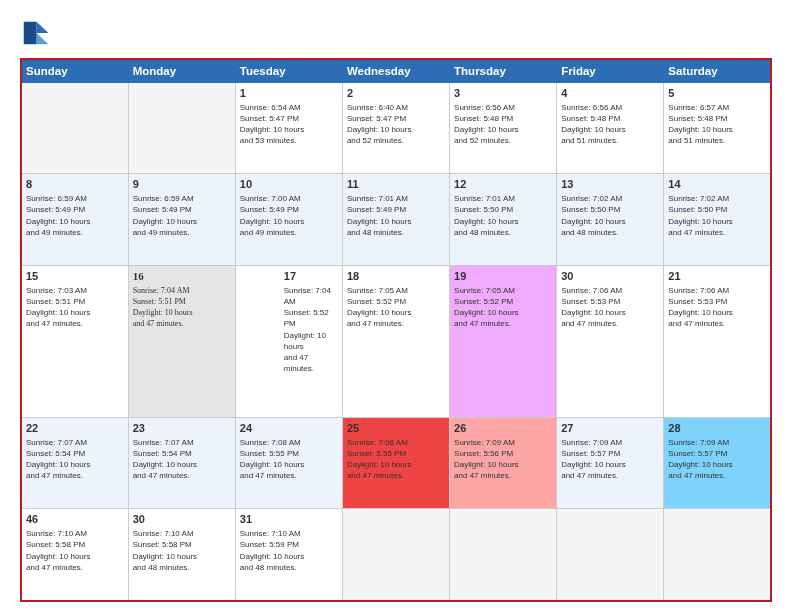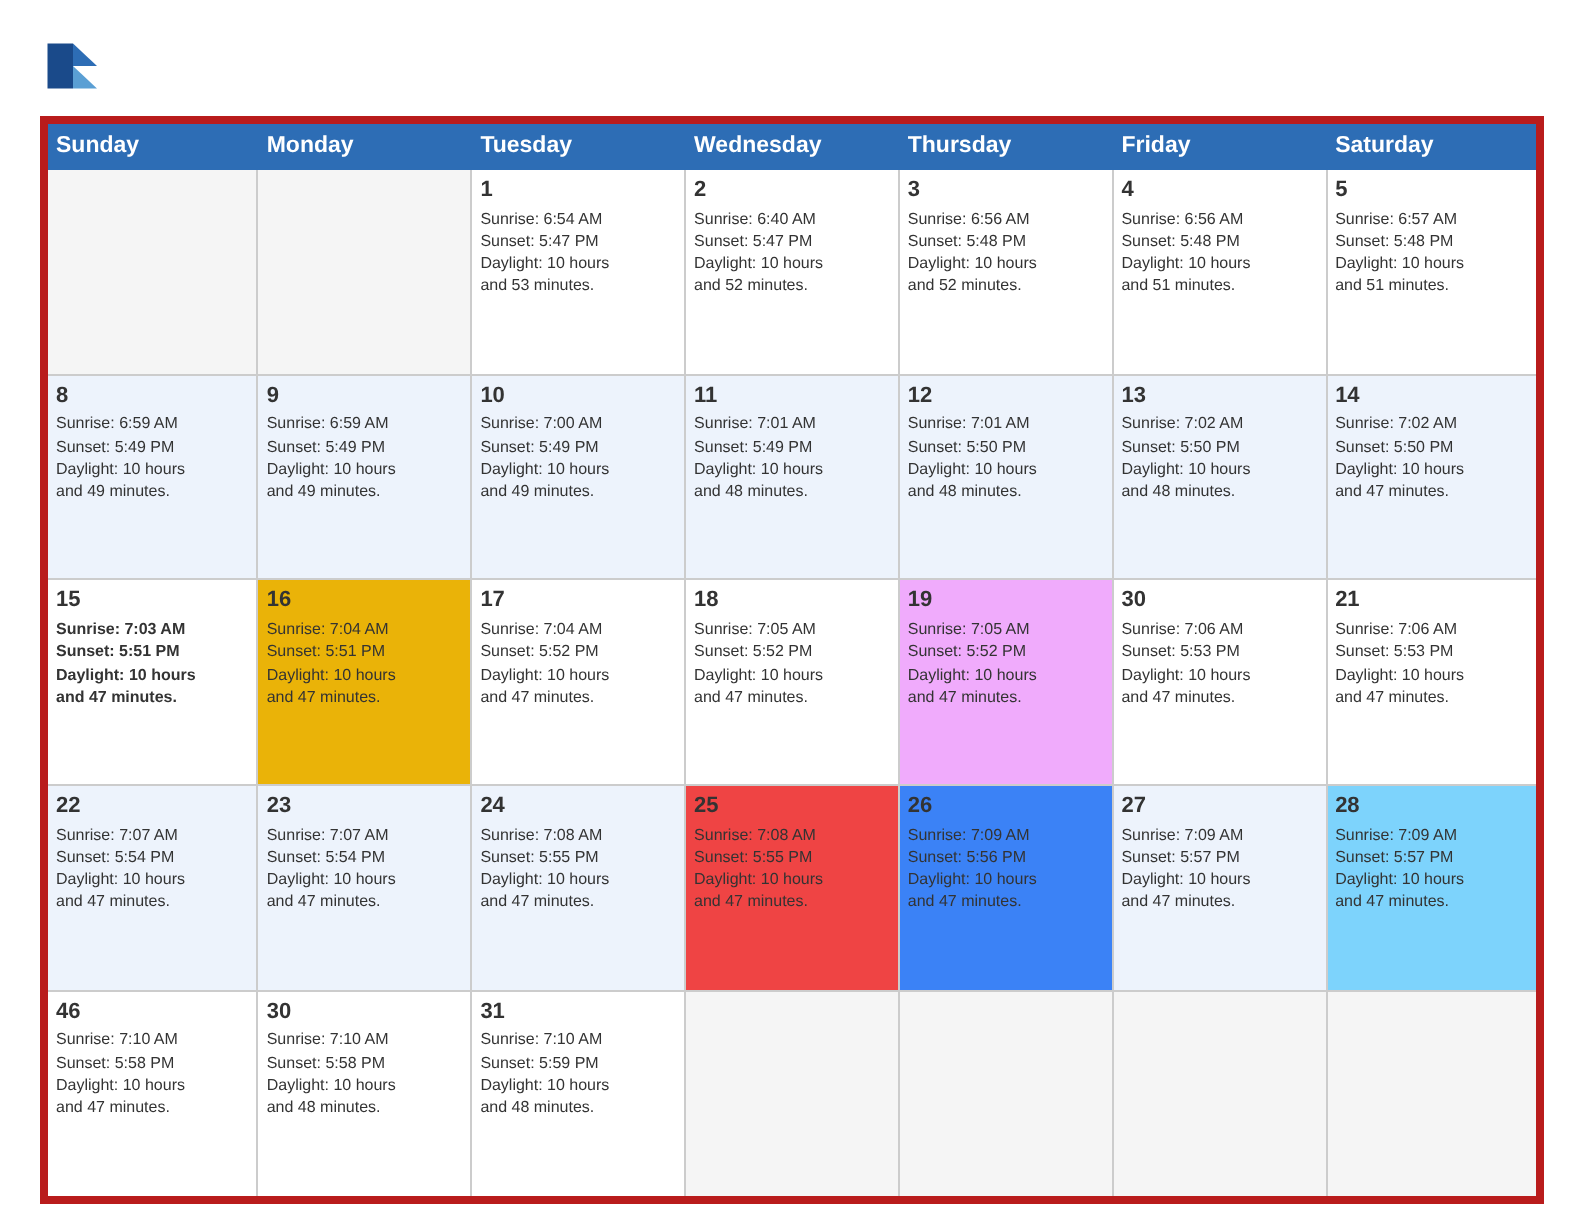--- a/index.html
+++ b/index.html
@@ -49,21 +49,21 @@
       color: #333;
       line-height: 1;
     }
     .location {
       font-size: 14px;
       color: #555;
       margin-top: 2px;
     }
     .calendar {
       flex: 1;
-      border: 4px solid #b91c1c;
+      border: 2px solid #b91c1c;
       border-collapse: collapse;
       width: 100%;
       table-layout: fixed;
     }
     .calendar th {
       background: #2d6db5;
       color: #fff;
       font-size: 11.5px;
       font-weight: bold;
       padding: 5px 4px;
@@ -221,33 +221,33 @@
             <span class="day-num">14</span>
             <div class="cell-content" style="white-space: pre-line;">Sunrise: 7:02 AM
 Sunset: 5:50 PM
 Daylight: 10 hours
 and 47 minutes.</div>
           </td>
         </tr>
         <tr>
           <td style="background: rgb(255, 255, 255);">
             <span class="day-num">15</span>
-            <div class="cell-content" style="white-space: pre-line; font-weight: bold;">Sunrise: 7:03 AM
+            <div class="cell-content" style="white-space: pre-line;">Sunrise: 7:03 AM
 Sunset: 5:51 PM
 Daylight: 10 hours
 and 47 minutes.</div>
           </td>
-          <td style="background: #eab308;">
+          <td style="background: #e5e5e5; font-family: Liberation Serif, serif;">
             <span class="day-num">16</span>
             <div class="cell-content" style="white-space: pre-line;">Sunrise: 7:04 AM
 Sunset: 5:51 PM
 Daylight: 10 hours
 and 47 minutes.</div>
           </td>
-          <td style="background: rgb(255, 255, 255);">
+          <td style="background: rgb(255, 255, 255); padding-left: 48px;">
             <span class="day-num">17</span>
             <div class="cell-content" style="white-space: pre-line;">Sunrise: 7:04 AM
 Sunset: 5:52 PM
 Daylight: 10 hours
 and 47 minutes.</div>
           </td>
           <td style="background: rgb(255, 255, 255);">
             <span class="day-num">18</span>
             <div class="cell-content" style="white-space: pre-line;">Sunrise: 7:05 AM
 Sunset: 5:52 PM
@@ -298,21 +298,21 @@
 Daylight: 10 hours
 and 47 minutes.</div>
           </td>
           <td style="background: #ef4444;">
             <span class="day-num">25</span>
             <div class="cell-content" style="white-space: pre-line;">Sunrise: 7:08 AM
 Sunset: 5:55 PM
 Daylight: 10 hours
 and 47 minutes.</div>
           </td>
-          <td style="background: #3b82f6;">
+          <td style="background: #fca5a5;">
             <span class="day-num">26</span>
             <div class="cell-content" style="white-space: pre-line;">Sunrise: 7:09 AM
 Sunset: 5:56 PM
 Daylight: 10 hours
 and 47 minutes.</div>
           </td>
           <td style="background: rgb(237, 243, 252);">
             <span class="day-num">27</span>
             <div class="cell-content" style="white-space: pre-line;">Sunrise: 7:09 AM
 Sunset: 5:57 PM

